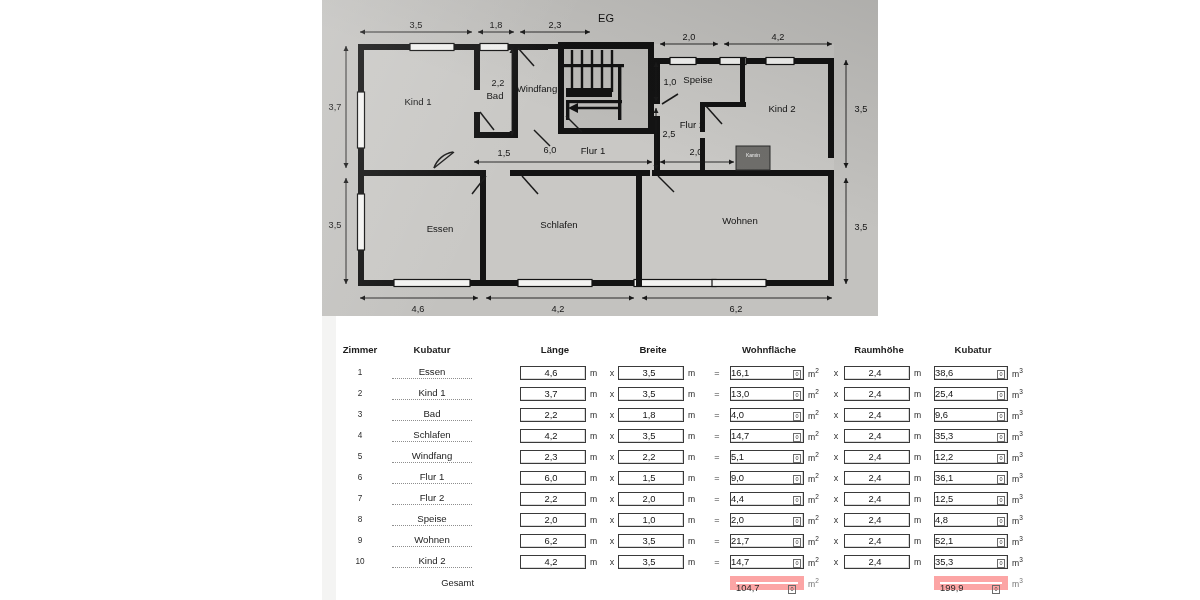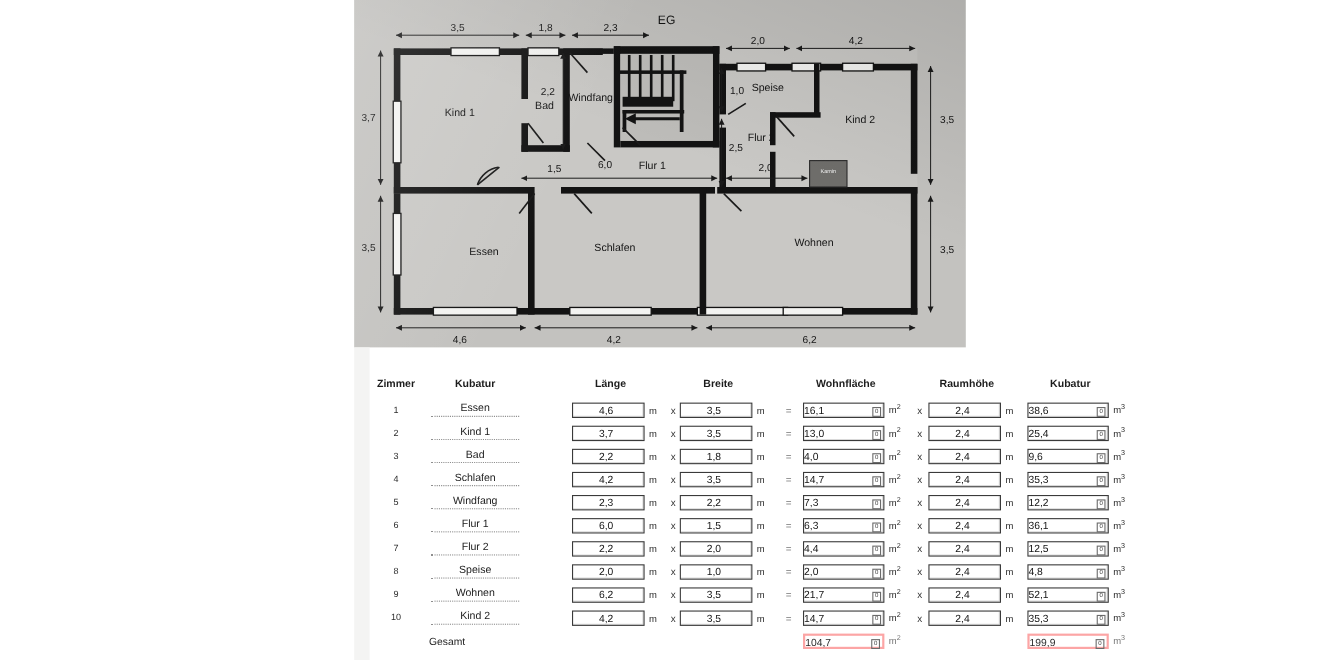--- a/index.html
+++ b/index.html
@@ -158,24 +158,24 @@
     line-height: 6px;
     text-align:center;
     color:#3b3b3b;
   }
   .box-lg { width: 66px; }
   .box-wf { width: 74px; }
 
   .gesamt-label{
     font-size: 9.4px;
     color:#1b1b1b;
-    text-align:left;
+    text-align:right;
   }
   .gesamt-box{
-    border: 2px solid #fca5a5;
+    border: 6px solid #fca5a5;
     box-shadow:none;
   }
   .gesamt-box .val{ color:#2a2a2a; }
   .gesamt-unit{ color:#777; }
 
   
   .plantxt{ font-family:"Liberation Sans", sans-serif; font-size:9.6px; fill:#131313; }
   .plandim{ font-family:"Liberation Sans", sans-serif; font-size:9.2px; fill:#161616; }
   .planttl{ font-family:"Liberation Sans", sans-serif; font-size:11px; fill:#121212; }
   .kamintxt{ font-family:"Liberation Sans", sans-serif; font-size:5px; fill:#f2f2f2; }
@@ -588,21 +588,21 @@
               <td class="c-x1 op">x</td>
               <td class="c-breite">
                 <span class="box box-lg">
                   <span class="val">2,2</span>
                 </span>
               </td>
               <td class="c-u2 unit">m</td>
               <td class="c-eq op">=</td>
               <td class="c-wf">
                 <span class="box box-wf spin">
-                  <span class="val">7,3</span>
+                  <span class="val">5,1</span>
                   <span class="spin-mark">0</span>
                 </span>
               </td>
               <td class="c-u3 unit">m<sup>2</sup></td>
               <td class="c-x2 op">x</td>
               <td class="c-rh">
                 <span class="box box-lg">
                   <span class="val">2,4</span>
                 </span>
               </td>
@@ -631,21 +631,21 @@
               <td class="c-x1 op">x</td>
               <td class="c-breite">
                 <span class="box box-lg">
                   <span class="val">1,5</span>
                 </span>
               </td>
               <td class="c-u2 unit">m</td>
               <td class="c-eq op">=</td>
               <td class="c-wf">
                 <span class="box box-wf spin">
-                  <span class="val">6,3</span>
+                  <span class="val">9,0</span>
                   <span class="spin-mark">0</span>
                 </span>
               </td>
               <td class="c-u3 unit">m<sup>2</sup></td>
               <td class="c-x2 op">x</td>
               <td class="c-rh">
                 <span class="box box-lg">
                   <span class="val">2,4</span>
                 </span>
               </td>

